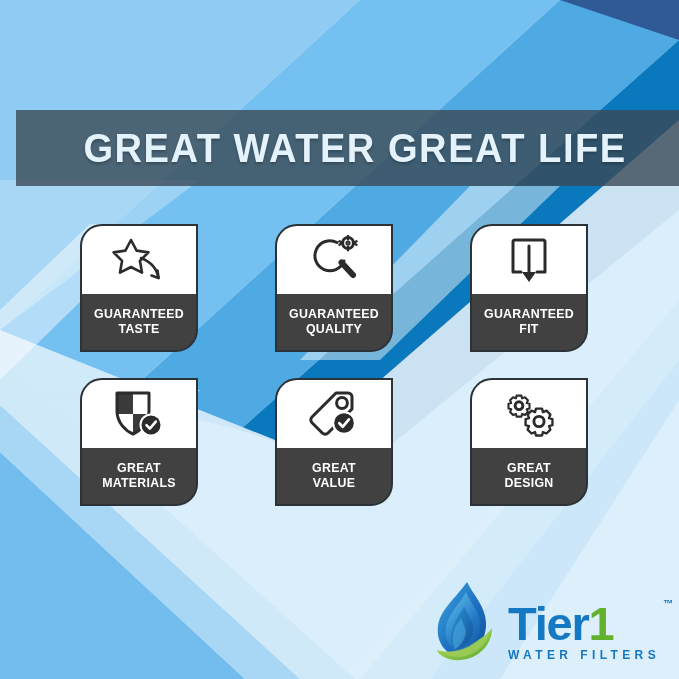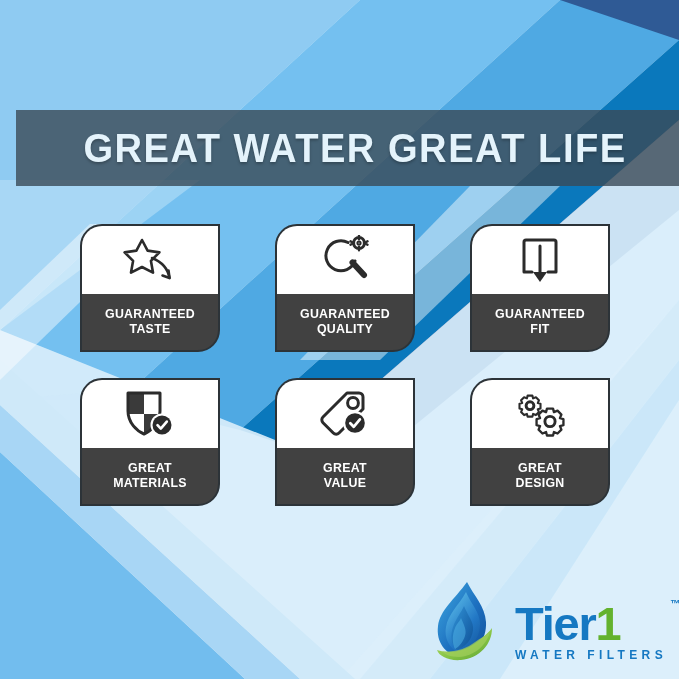--- a/index.html
+++ b/index.html
@@ -41,21 +41,21 @@
     position:absolute;left:0;top:224px;width:679px;
     display:grid;
     grid-template-columns:repeat(3,130px);
     grid-template-rows:repeat(2,128px);
     justify-content:center;
     column-gap:65px;
     row-gap:26px;
   }
   .badge{
     position:relative;
-    width:140px;height:128px;
+    width:118px;height:128px;
     background:#414141;
     border:2px solid #2C3338;
     border-radius:22px 0 22px 0;
     box-sizing:border-box;
     overflow:hidden;
     display:flex;flex-direction:column;
   }
   .badge-icon{
     height:68px;
     background:#FFFFFF;
@@ -82,21 +82,21 @@
   
   #logo{
     position:absolute;left:430px;top:578px;
     width:230px;height:86px;
     display:flex;align-items:flex-end;
   }
   #logo-mark{width:74px;height:86px;flex:none;}
   #logo-mark svg{display:block;}
   #logo-type{
     position:relative;
-    margin-left:11px;
+    margin-left:4px;
     padding-bottom:2px;
   }
   #logo-word{
     font-family:"Liberation Sans",sans-serif;
     font-size:47px;
     font-weight:bold;
     line-height:47px;
     letter-spacing:-1.2px;
     color:#1578C2;
     white-space:nowrap;

